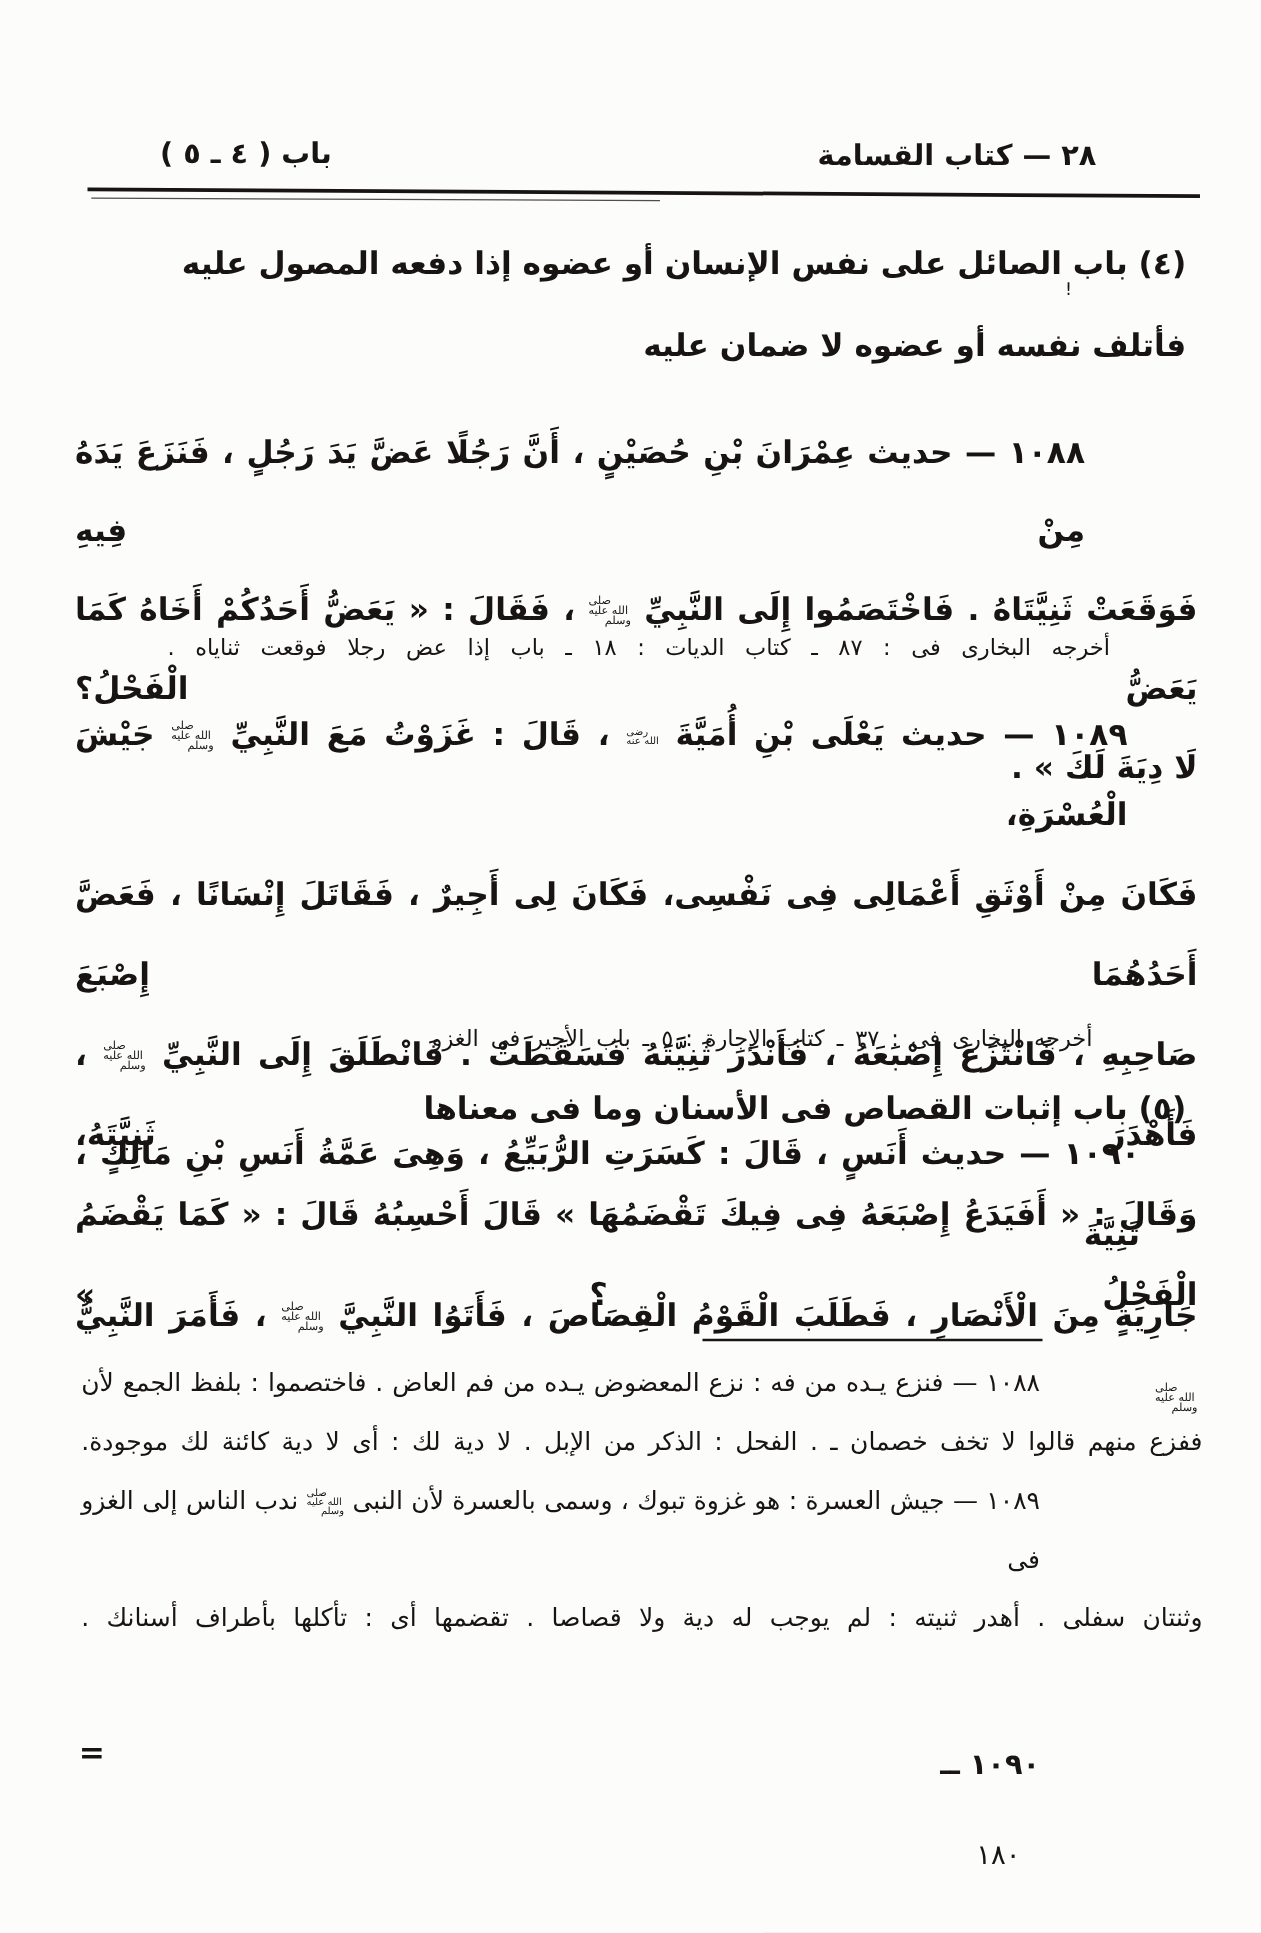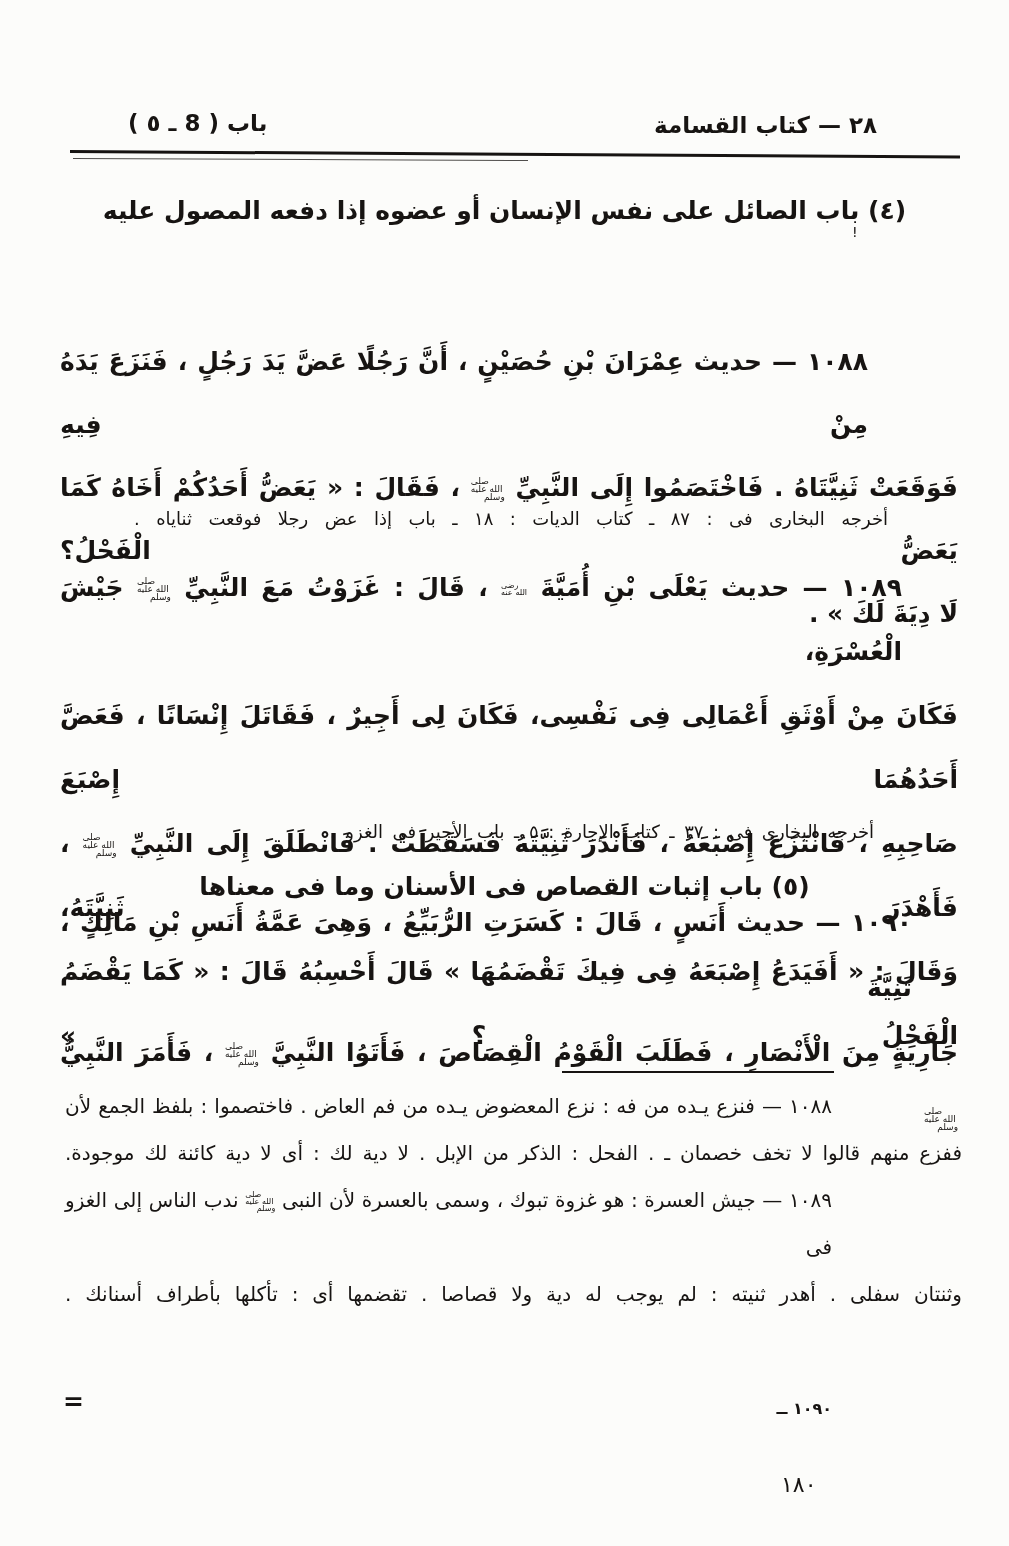--- a/index.html
+++ b/index.html
@@ -16,21 +16,21 @@
   .hdr-right { top: 112px; right: 132px; }
   .hdr-left  { top: 110px; left: 128px; }
 
   .rule { position: absolute; background: #171412; }
   .rule-top  { top: 150px; left: 70px; width: 890px; height: 3px;
                transform: rotate(0.35deg); transform-origin: left center; }
   .rule-top2 { top: 158px; left: 73px; width: 455px; height: 1px; opacity: .75;
                transform: rotate(0.25deg); transform-origin: left center; }
   .fn-rule   { top: 1071px; left: 562px; width: 272px; height: 2px; }
 
-  .heading { position: absolute; left: 60px; right: 60px; text-align: center;
+  .heading { position: absolute; left: 60px; right: 60px; 
              font-size: 25px; font-weight: 700; }
   .bab4-1 { top: 196px; }
   .bab4-2 { top: 262px; }
   .bab5   { top: 872px; }
 
   .matn { position: absolute; left: 60px; right: 51px;
           font-size: 25px; font-weight: 700; line-height: 63px; }
   .block-1088 { top: 330px; }
   .block-1089 { top: 556px; line-height: 64px; }
   .block-1090 { top: 890px; line-height: 65px; }
@@ -51,37 +51,38 @@
   .fline { text-align: justify; text-align-last: justify; margin-left: 20px; }
   .fn-indent { padding-right: 130px; }
 
   .saw { display: inline-block; width: 34px; font-size: 9px; line-height: 8px;
          text-align: left; font-weight: 400; vertical-align: middle; }
   .ra  { display: inline-block; width: 26px; font-size: 8px; line-height: 7.5px;
          text-align: left; font-weight: 400; vertical-align: middle; }
   .footnotes .saw { width: 30px; font-size: 8px; line-height: 7px; }
 
   .cont-ref { position: absolute; top: 1399px; right: 177px;
-              font-size: 16px; font-weight: 700; }
+              font-size: 23px; font-weight: 700; }
   .cont-eq  { position: absolute; top: 1387px; left: 63px;
               font-size: 25px; font-weight: 700; direction: ltr; }
   .page-number { position: absolute; top: 1472px; left: 781px; font-size: 22px; }
   .artifact { position: absolute; top: 224px; left: 852px; font-size: 14px; }
 </style>
 </head>
 <body>
 
 <div class="page">
 
-  <div class="hdr hdr-left">باب ( 8 ـ ٥ )</div>
+  <div class="hdr hdr-left">باب ( ٤ ـ ٥ )</div>
   <div class="hdr hdr-right">٢٨ — كتاب القسامة</div>
   <div class="rule rule-top"></div>
   <div class="rule rule-top2"></div>
 
   <div class="heading bab4-1">(٤) باب الصائل على نفس الإنسان أو عضوه إذا دفعه المصول عليه</div>
+  <div class="heading bab4-2">فأتلف نفسه أو عضوه لا ضمان عليه</div>
 
   <div class="matn block-1088">
     <div class="line indent-1088">١٠٨٨ — حديث عِمْرَانَ بْنِ حُصَيْنٍ ، أَنَّ رَجُلًا عَضَّ يَدَ رَجُلٍ ، فَنَزَعَ يَدَهُ مِنْ فِيهِ</div>
     <div class="line">فَوَقَعَتْ ثَنِيَّتَاهُ . فَاخْتَصَمُوا إِلَى النَّبِيِّ <span class="saw">صلى الله عليه وسلم</span> ، فَقَالَ : « يَعَضُّ أَحَدُكُمْ أَخَاهُ كَمَا يَعَضُّ الْفَحْلُ؟</div>
     <div class="line-start">لَا دِيَةَ لَكَ » .</div>
   </div>
   <div class="takhrij tk-1088">أخرجه البخارى فى : ٨٧ ـ كتاب الديات : ١٨ ـ باب إذا عض رجلا فوقعت ثناياه .</div>
 
   <div class="matn block-1089">
     <div class="line indent-1089">١٠٨٩ — حديث يَعْلَى بْنِ أُمَيَّةَ <span class="ra">رضى الله عنه</span> ، قَالَ : غَزَوْتُ مَعَ النَّبِيِّ <span class="saw">صلى الله عليه وسلم</span> جَيْشَ الْعُسْرَةِ،</div>

